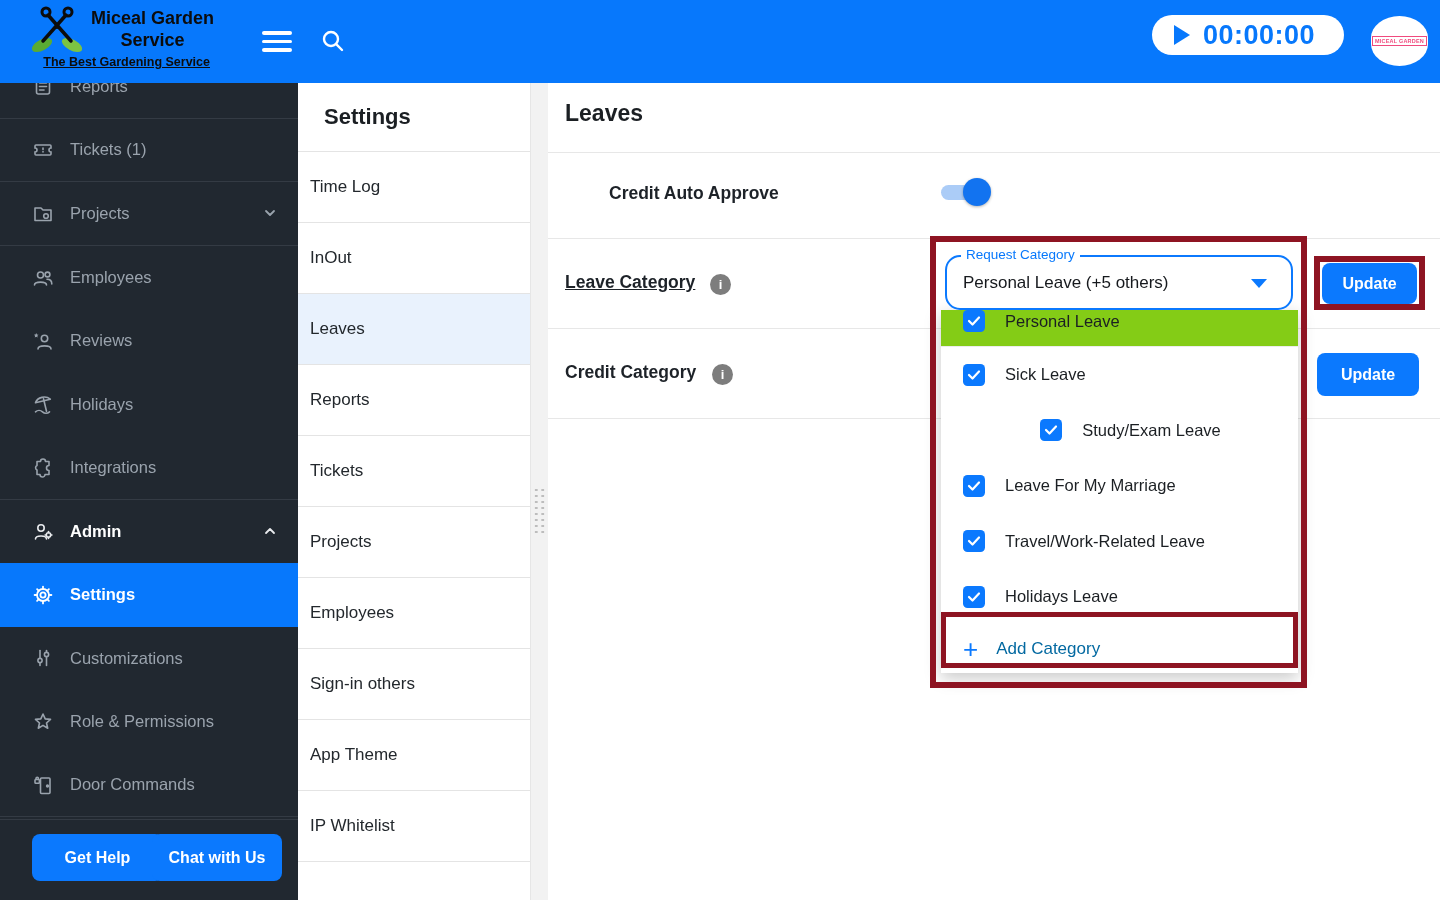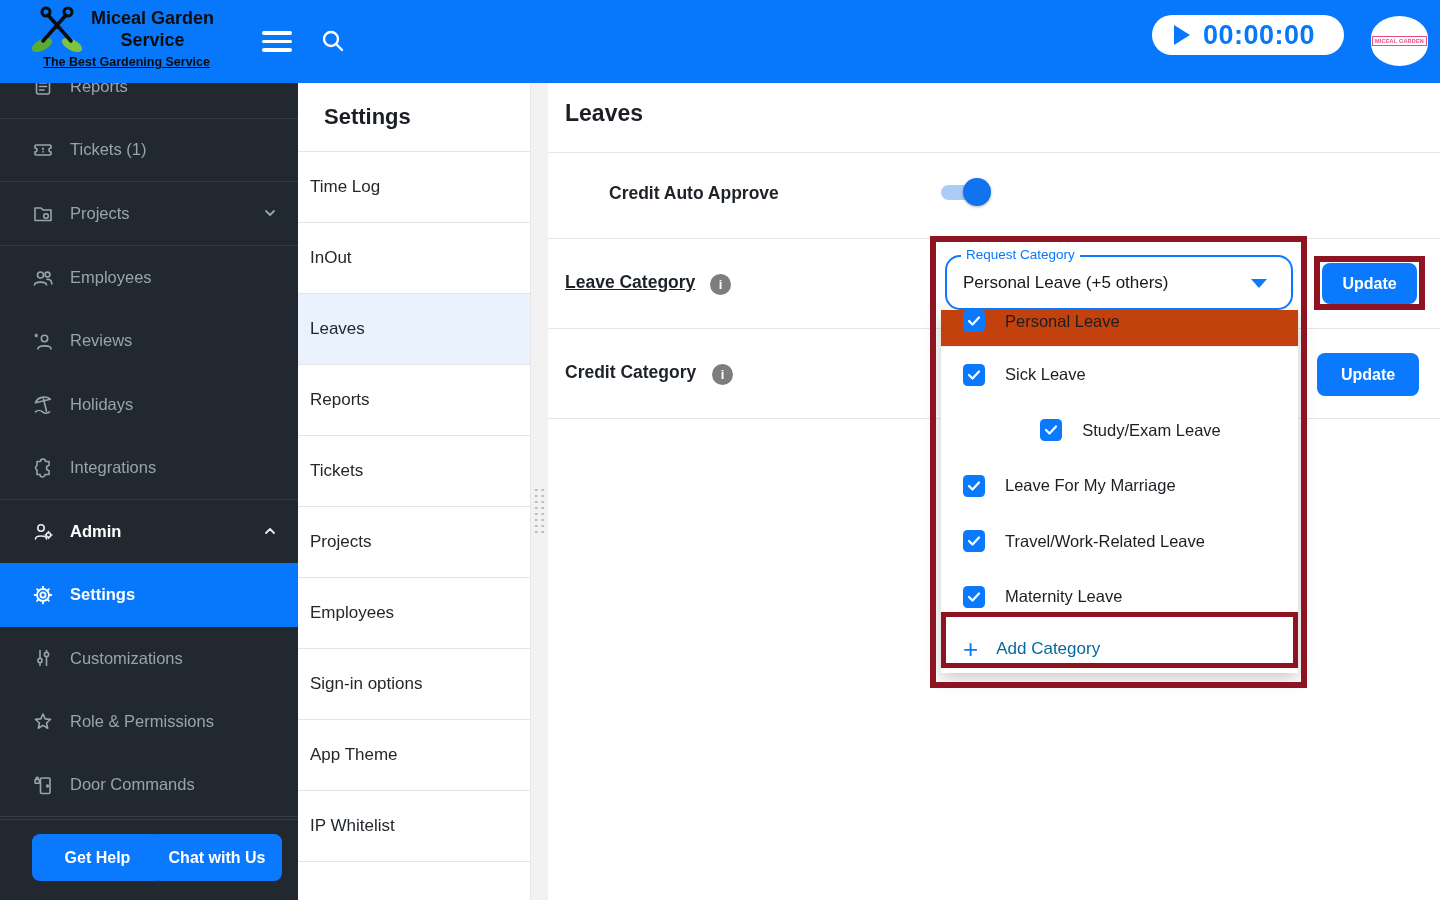--- a/index.html
+++ b/index.html
@@ -76,21 +76,21 @@
   .select-label { position:absolute; left:14px; top:-10px; background:#fff; padding:0 5px; font-size:13.5px;
                   color:#0778fc; }
   .select-value { position:absolute; left:16px; top:0; height:51px; display:flex; align-items:center;
                   font-size:17px; color:#16191d; }
   .select-caret { position:absolute; right:24px; top:22px; width:0; height:0; border-left:8px solid transparent;
                   border-right:8px solid transparent; border-top:9px solid #0b79fe; }
   .dropdown-panel { position:absolute; left:941px; top:310px; width:357px; height:363px; background:#fff;
                     box-shadow:0 5px 16px rgba(0,0,0,0.22); z-index:6; overflow:hidden; }
   .opt-row { position:absolute; left:0; width:357px; height:55.5px; display:flex; align-items:center;
              padding-left:22px; cursor:pointer; background:#fff; }
-  .opt-row.first { top:0; height:37px; background:#c2410c; border-bottom:1px solid #ececec;text-align:right; }
+  .opt-row.first { top:0; height:37px; background:#84cc16; border-bottom:1px solid #ececec;text-align:right; }
   .opt-row.first .opt-inner { transform:translateY(-7px); }
   .opt-inner { display:flex; align-items:center; }
   .checkbox { width:22px; height:22px; background:#0b79fe; border-radius:4.5px; margin-right:20px;
               display:flex; align-items:center; justify-content:center; flex:0 0 22px; cursor:pointer; }
   .opt-label { font-size:16.5px; color:#1b1f23; }
   .add-section { position:absolute; left:0; top:314.5px; width:357px; height:48.5px; display:flex;
                  align-items:center; padding-left:22px; cursor:pointer; background:#fff; }
   .add-plus { font-size:26px; color:#0b79fe; font-weight:400; margin-right:18px; line-height:20px; }
   .add-label { font-size:17px; color:#0369a1; }
 
@@ -280,21 +280,21 @@
 
   <div class="settings-panel">
     <div class="settings-title">Settings</div>
     <div class="snav-item">Time Log</div>
     <div class="snav-item">InOut</div>
     <div class="snav-item selected">Leaves</div>
     <div class="snav-item">Reports</div>
     <div class="snav-item">Tickets</div>
     <div class="snav-item">Projects</div>
     <div class="snav-item">Employees</div>
-    <div class="snav-item">Sign-in options</div>
+    <div class="snav-item">Sign-in others</div>
     <div class="snav-item">App Theme</div>
     <div class="snav-item">IP Whitelist</div>
   </div>
 
   <div class="scroll-strip">
     <div class="scroll-handle"></div>
   </div>
 
   <div class="main-title">Leaves</div>
   <div class="h-divider" style="top:152px;"></div>
@@ -367,21 +367,21 @@
         <span class="opt-label">Travel/Work-Related Leave</span>
       </div>
     </div>
     <div class="opt-row" style="top:259px;">
       <div class="opt-inner">
         <span class="checkbox">
           <svg width="14" height="12" viewBox="0 0 14 12" fill="none" stroke="#fff" stroke-width="2.2" stroke-linecap="round" stroke-linejoin="round">
               <polyline points="2,6 5.5,9.5 12,2.5"></polyline>
             </svg>
         </span>
-        <span class="opt-label">Maternity Leave</span>
+        <span class="opt-label">Holidays Leave</span>
       </div>
     </div>
     <div class="add-section">
       <span class="add-plus">+</span>
       <span class="add-label">Add Category</span>
     </div>
   </div>
 
   <div class="select-box">
     <span class="select-label">Request Category</span>

